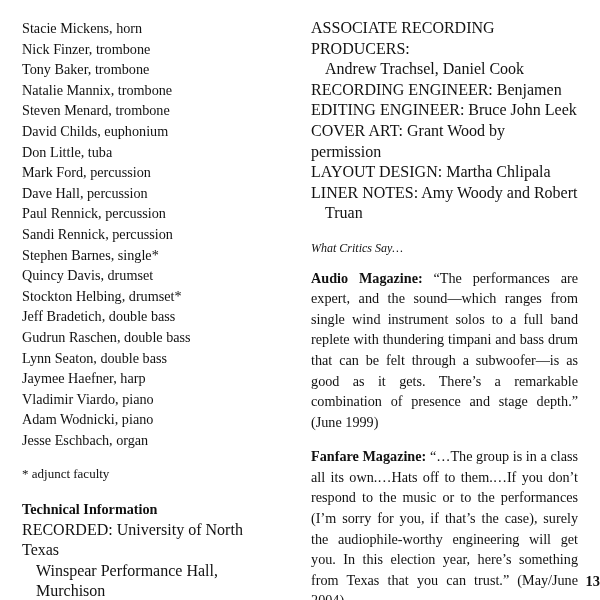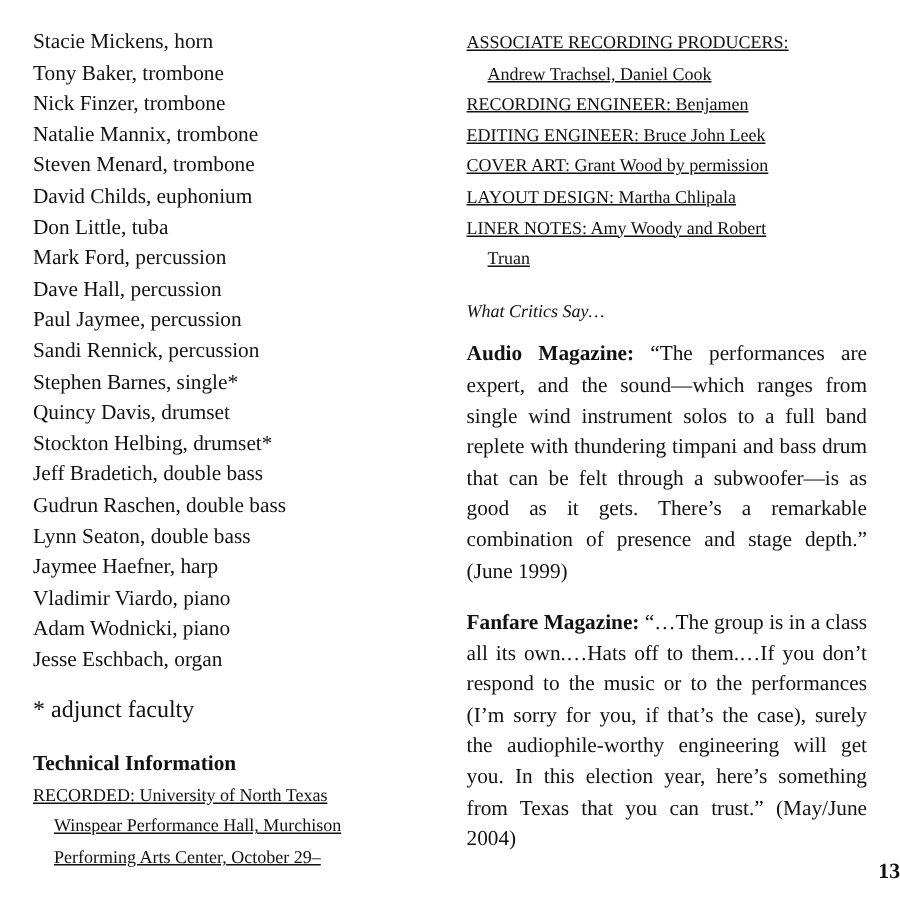--- a/index.html
+++ b/index.html
@@ -41,42 +41,41 @@
     font-size: 14.2px;
     line-height: 20.6px;
     white-space: pre-wrap;
   }
   .personnel .line { }
 
   .blockgap { height: 14px; }
   .smallgap { height: 9px; }
 
   .footnote {
-    font-size: 16px;
+    font-size: 13px;
     line-height: 20.6px;
   }
   .heading {
     font-size: 14.2px;
     line-height: 20.6px;
     font-weight: bold;
   }
   .para {
     font-size: 14.2px;
     line-height: 20.6px;
     text-align: justify;
     text-justify: inter-word;
     hyphens: auto;
   }
   .para .lead {
     font-weight: bold;
   }
   .credit {
-    font-size: 12px;
+    font-size: 16px;
     line-height: 20.6px;
-    text-decoration: underline;
   }
   .credit .cont {
     display: block;
     padding-left: 14px;
   }
   .critics-title {
     font-size: 12px;
     line-height: 20.6px;
     font-style: italic;
   }
@@ -92,29 +91,29 @@
 </style>
 </head>
 <body>
 
 <div class="page">
   <div class="columns">
 
     <div class="col col-left">
       <div class="personnel">
         <div class="line">Stacie Mickens, horn</div>
+        <div class="line">Nick Finzer, trombone</div>
         <div class="line">Tony Baker, trombone</div>
-        <div class="line">Nick Finzer, trombone</div>
         <div class="line">Natalie Mannix, trombone</div>
         <div class="line">Steven Menard, trombone</div>
         <div class="line">David Childs, euphonium</div>
         <div class="line">Don Little, tuba</div>
         <div class="line">Mark Ford, percussion</div>
         <div class="line">Dave Hall, percussion</div>
-        <div class="line">Paul Jaymee, percussion</div>
+        <div class="line">Paul Rennick, percussion</div>
         <div class="line">Sandi Rennick, percussion</div>
         <div class="line">Stephen Barnes, single*</div>
         <div class="line">Quincy Davis, drumset</div>
         <div class="line">Stockton Helbing, drumset*</div>
         <div class="line">Jeff Bradetich, double bass</div>
         <div class="line">Gudrun Raschen, double bass</div>
         <div class="line">Lynn Seaton, double bass</div>
         <div class="line">Jaymee Haefner, harp</div>
         <div class="line">Vladimir Viardo, piano</div>
         <div class="line">Adam Wodnicki, piano</div>

